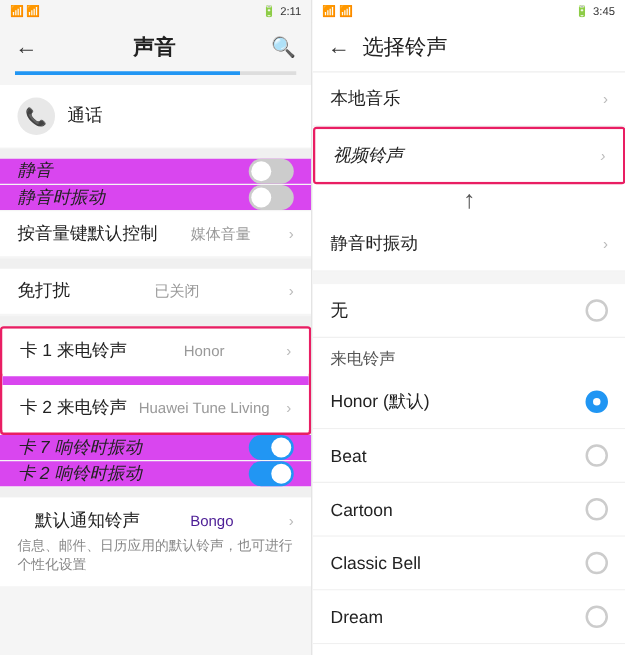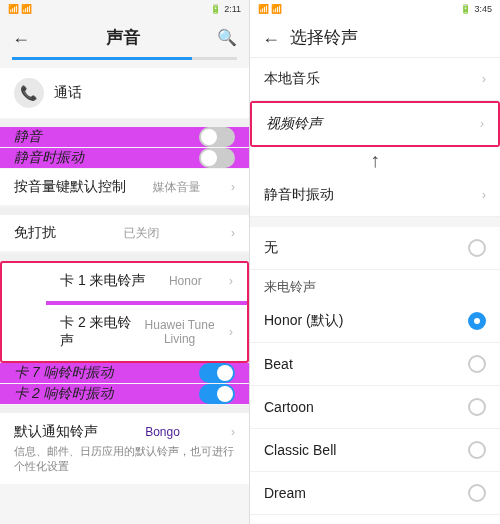--- a/index.html
+++ b/index.html
@@ -162,35 +162,35 @@
     }
     .nav-row .chevron {
       color: #bbb;
       font-size: 12px;
     }
 
     .highlight-box {
       border: 2px solid #e91e63;
       border-radius: 3px;
       background: #fff;
-      padding-left: 44px;
     }
 
     .divider {
       height: 8px;
       background: #f0f0f0;
     }
 
     .muted-section {
       padding: 10px 14px;
       background: #fff;
     }
     .muted-section .label {
       font-size: 14px;
       color: #aaa;
+      margin-left: 14px;
     }
     .muted-section .sub-text {
       font-size: 11px;
       color: #bbb;
       margin-top: 3px;
     }
 
     
     .right-panel {
       width: 250px;
@@ -353,21 +353,21 @@
 
     <div class="divider"></div>
 
     <div class="highlight-box" style="margin: 0;">
       <div class="nav-row">
         <span class="label">卡 1 来电铃声</span>
         <span class="right-text">Honor</span>
         <span class="chevron">›</span>
       </div>
 
-      <div class="nav-row" style="border-top: 4px solid #d946ef;">
+      <div class="nav-row" style="border-top: 7px solid #d946ef;">
         <span class="label">卡 2 来电铃声</span>
         <span class="right-text">Huawei Tune Living</span>
         <span class="chevron">›</span>
       </div>
     </div>
 
     <div class="toggle-row">
       <span class="label">卡 7 响铃时振动</span>
       <div class="toggle"></div>
     </div>

